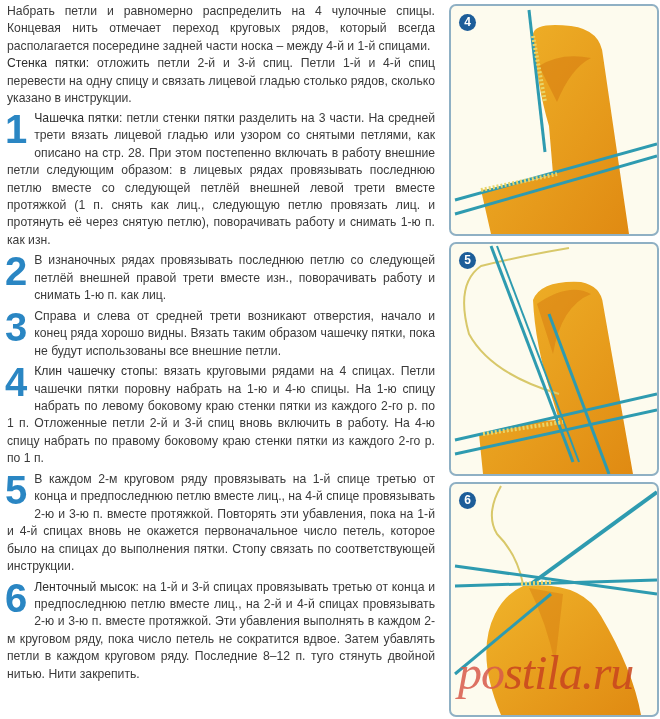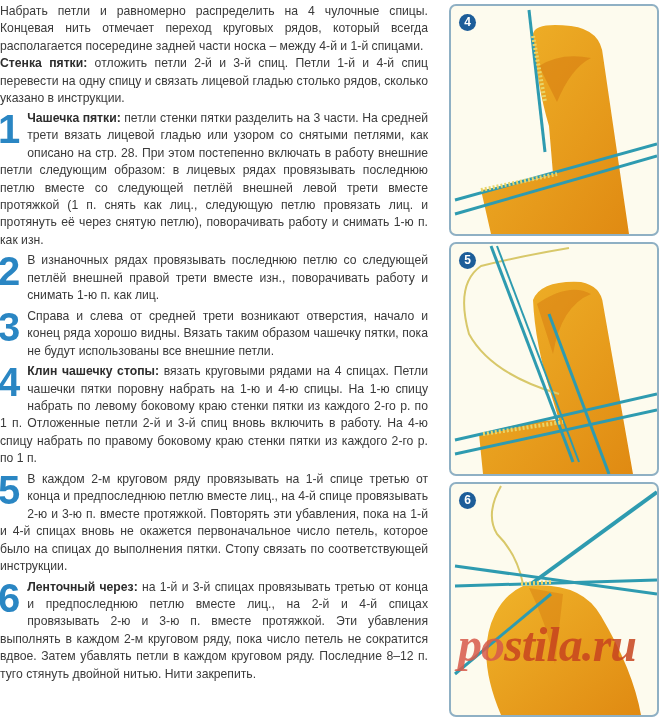--- a/index.html
+++ b/index.html
@@ -4,26 +4,26 @@
 <style>
   html, body { margin: 0; padding: 0; }
   body {
     width: 660px; height: 719px; overflow: hidden;
     background: #ffffff;
     font-family: "Liberation Sans", sans-serif;
     color: #3a3a3a;
     position: relative;
   }
   .text-col {
-    position: absolute; left: 0; top: 3px; width: 428px;
+    position: absolute; left: 7px; top: 3px; width: 428px;
     font-size: 12.2px; line-height: 17.45px;
     text-align: justify;
   }
   .para { margin: 0; }
-  .b { font-weight: bold; color: #2d2d2d; }
+  .b { font-weight: normal; color: #2d2d2d; }
   .step { position: relative; margin: 0; }
   .step .num {
     float: left;
     font-family: "Liberation Sans", sans-serif;
     font-weight: bold;
     font-size: 40px; line-height: 32px;
     color: #2a86c3;
     margin: 3px 7px 0 -2px;
     height: 32px;
   }
@@ -35,23 +35,23 @@
   }
   .panel .badge {
     position: absolute; left: 8px; top: 8px;
     width: 17px; height: 17px; border-radius: 50%;
     background: #1d5d99; color: #fff;
     font-weight: bold; font-size: 12px; line-height: 17px; text-align: center;
     z-index: 3;
   }
   .panel svg { position: absolute; left: 0; top: 0; }
   .watermark {
-    position: absolute; left: 458px; top: 620px;
+    position: absolute; left: 458px; top: 648px;
     font-family: "Liberation Serif", serif;
-    font-style: italic; font-weight: bold;
+    font-style: italic; font-weight: normal;
     font-size: 48px; line-height: 50px;
     color: #c8441f; opacity: 0.85;
     letter-spacing: -1px;
     z-index: 5;
   }
   .watermark .w1 { color: #d85a4a; }
 </style>
 </head>
 <body>
 
@@ -81,21 +81,21 @@
     <span class="b">Клин чашечку стопы:</span><span> вязать круговыми рядами на 4 спицах. Петли чашечки пятки поровну набрать на 1-ю и 4-ю спицы. На 1-ю спицу набрать по левому боковому краю стенки пятки из каждого 2-го р. по 1 п. Отложенные петли 2-й и 3-й спиц вновь включить в работу. На 4-ю спицу набрать по правому боковому краю стенки пятки из каждого 2-го р. по 1 п.</span>
   </div>
 
   <div class="step" style="margin-top:3px;">
     <span class="num">5</span>
     <span>В каждом 2-м круговом ряду провязывать на 1-й спице третью от конца и предпоследнюю петлю вместе лиц., на 4-й спице провязывать 2-ю и 3-ю п. вместе протяжкой. Повторять эти убавления, пока на 1-й и 4-й спицах вновь не окажется первоначальное число петель, которое было на спицах до выполнения пятки. Стопу связать по соответствующей инструкции.</span>
   </div>
 
   <div class="step" style="margin-top:3px;">
     <span class="num">6</span>
-    <span class="b">Ленточный через:</span><span> на 1-й и 3-й спицах провязывать третью от конца и предпоследнюю петлю вместе лиц., на 2-й и 4-й спицах провязывать 2-ю и 3-ю п. вместе протяжкой. Эти убавления выполнять в каждом 2-м круговом ряду, пока число петель не сократится вдвое. Затем убавлять петли в каждом круговом ряду. Последние 8–12 п. туго стянуть двойной нитью. Нити закрепить.</span>
+    <span class="b">Ленточный мысок:</span><span> на 1-й и 3-й спицах провязывать третью от конца и предпоследнюю петлю вместе лиц., на 2-й и 4-й спицах провязывать 2-ю и 3-ю п. вместе протяжкой. Эти убавления выполнять в каждом 2-м круговом ряду, пока число петель не сократится вдвое. Затем убавлять петли в каждом круговом ряду. Последние 8–12 п. туго стянуть двойной нитью. Нити закрепить.</span>
   </div>
 </div>
 
 <div class="panel" style="top:4px; height:228px;">
   <span class="badge">4</span>
   <svg width="206" height="228" viewBox="0 0 206 228">
     <defs>
       <linearGradient id="yarnA" x1="0" y1="0" x2="1" y2="1">
         <stop offset="0" stop-color="#f0b42a"></stop>
           <stop offset="1" stop-color="#e08a12"></stop>

